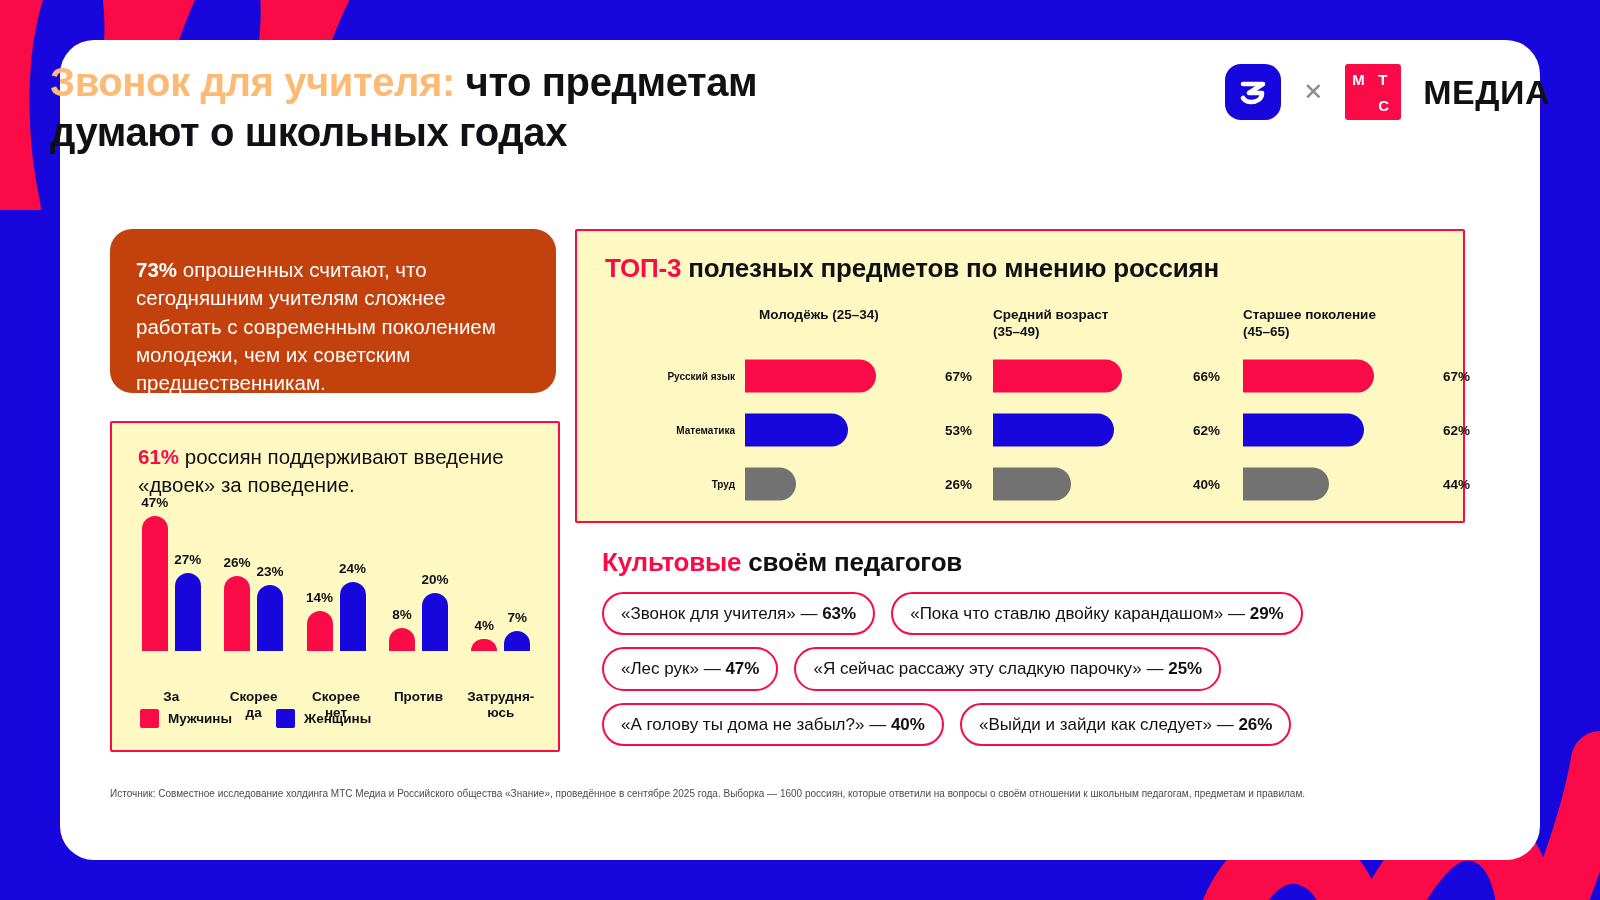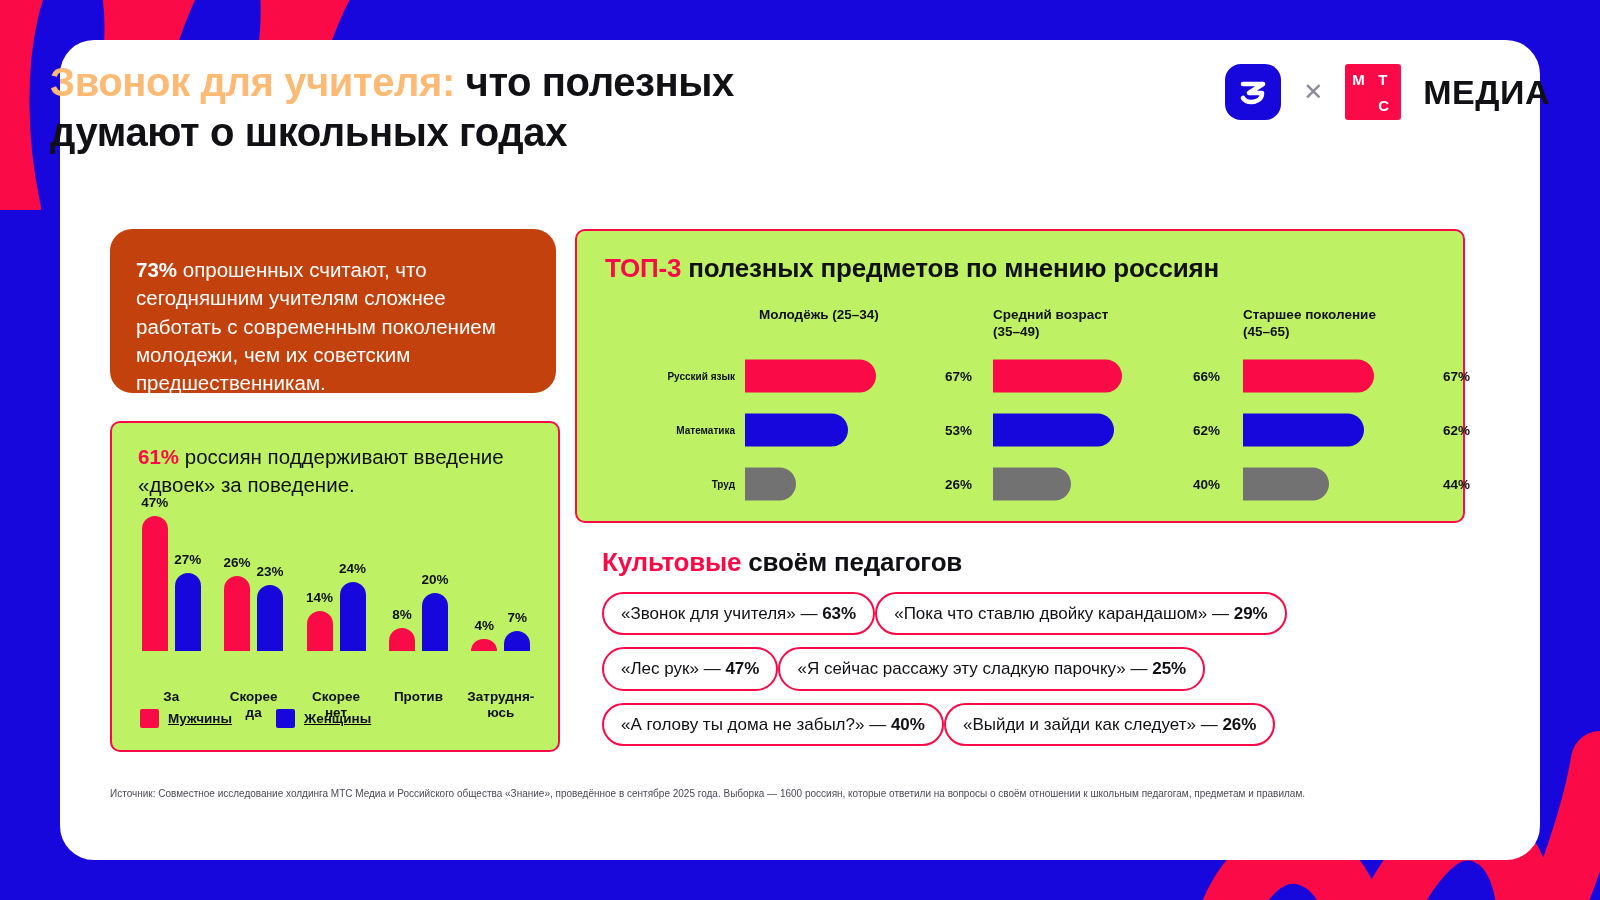--- a/index.html
+++ b/index.html
@@ -45,21 +45,21 @@
   .mts-m{left:7px;top:8px;}
   .mts-t{left:33px;top:8px;}
   .mts-s{left:33px;top:34px;}
   .logo-media{font-size:34px;font-weight:700;color:#111115;letter-spacing:0.5px;}
 
   
   .card-red{
     position:absolute;background:#c2410c;border-radius:22px;color:#fff;
   }
   .card-outline{
-    position:absolute;background:#bef264;border:2.5px solid #FA0A46;border-radius:10px;
+    position:absolute;background:#fef9c3;border:2.5px solid #FA0A46;border-radius:2px;
   }
 
   
   #stat-card{left:110px;top:229px;width:446px;height:164px;}
   #stat-card .txt{
     position:absolute;left:26px;top:27px;right:22px;
     font-size:20.5px;line-height:1.38;font-weight:400;
   }
   #stat-card .txt b{font-weight:700;}
 
@@ -80,21 +80,21 @@
   .vbar .vval{
     position:absolute;left:50%;transform:translateX(-50%);top:-21px;
     font-size:13.5px;font-weight:700;color:#111115;white-space:nowrap;
   }
   .vlabels{position:absolute;left:0;bottom:0;width:100%;height:34px;display:flex;}
   .vlab{
     flex:1;text-align:center;font-size:13.5px;font-weight:700;color:#111115;
     line-height:1.22;
     margin-top:36px;
   }
-  .legend{position:absolute;left:28px;bottom:22px;display:flex;gap:44px;align-items:center;text-decoration:underline;}
+  .legend{position:absolute;left:28px;bottom:22px;display:flex;gap:44px;align-items:center;}
   .lg{display:flex;align-items:center;gap:9px;font-size:13.5px;font-weight:700;color:#111115;}
   .sw{width:19px;height:19px;border-radius:2px;}
   .sw.m{background:#FA0A46;}
   .sw.w{background:#1707DC;}
 
   
   #top3-card{left:575px;top:229px;width:886px;height:290px;}
   .top3-title{
     position:absolute;left:28px;top:22px;
     font-size:26px;font-weight:700;color:#111115;letter-spacing:-0.2px;
@@ -121,21 +121,21 @@
     font-size:13.5px;font-weight:700;color:#111115;
   }
 
   
   .ph-title{
     position:absolute;left:602px;top:547px;font-size:26px;font-weight:700;color:#111115;
     letter-spacing:-0.2px;
   }
   .ph-title b{color:#FA0A46;}
   .chips{position:absolute;left:602px;top:592px;width:860px;}
-  .chiprow{display:flex;margin-bottom:12px;}
+  .chiprow{display:flex;gap:16px;margin-bottom:12px;}
   .chip{
     border:2.5px solid #FA0A46;border-radius:22px;background:#fff;
     padding:9px 17px;font-size:17px;color:#111115;white-space:nowrap;
     line-height:1.25;
   }
   .chip b{font-weight:700;}
 
   
   .source{
     position:absolute;left:110px;top:786px;width:1340px;
@@ -150,21 +150,21 @@
 </svg>
 
 <svg class="deco" id="deco-br" width="420" height="330" viewBox="0 0 420 330" fill="none">
   <path d="M20 320 C 0 230, 55 130, 115 160 C 175 190, 160 300, 130 325 C 185 215, 225 110, 285 135 C 345 160, 330 285, 300 325 C 355 225, 390 120, 400 60" stroke="#FA0A46" stroke-width="58" stroke-linecap="round" stroke-linejoin="round"></path>
 </svg>
 
 <div class="sheet"></div>
 
 <div class="hdr" style="z-index:10">
   <div class="title">
-    <span class="accent">Звонок для учителя:</span><span> что полезных</span><br>
+    <span class="accent">Звонок для учителя:</span><span> что предметам</span><br>
     <span>думают о школьных годах</span>
   </div>
 
   <div class="logos">
     <div class="logo-znanie">
       <svg width="34" height="34" viewBox="0 0 34 34" fill="none">
         <path d="M7 9 H27 L13 18 H26 C26 24 21 27 15 27 C11 27 8.5 25.5 7 23" stroke="#FFFFFF" stroke-width="4.6" stroke-linecap="round" stroke-linejoin="round" fill="none"></path>
       </svg>
     </div>
     <div class="x-mark">✕</div>

